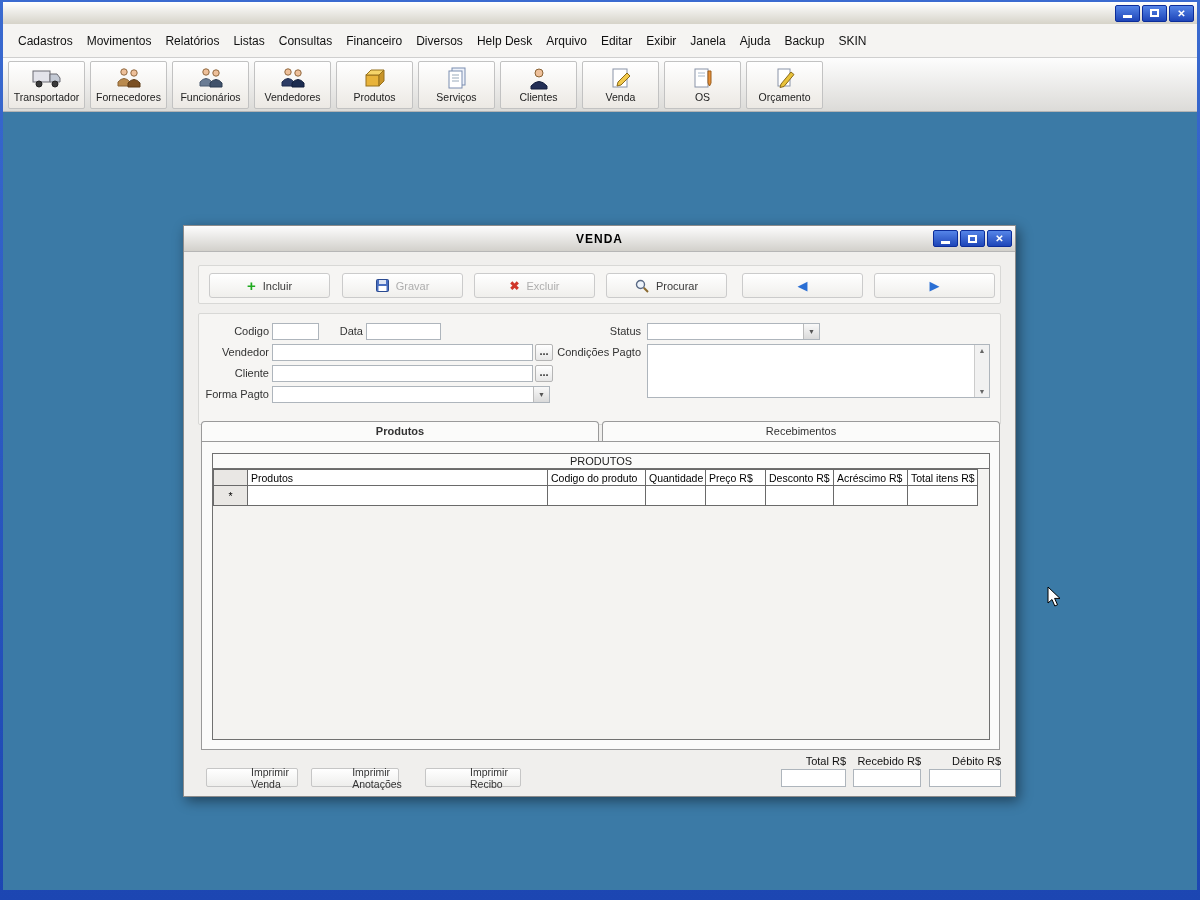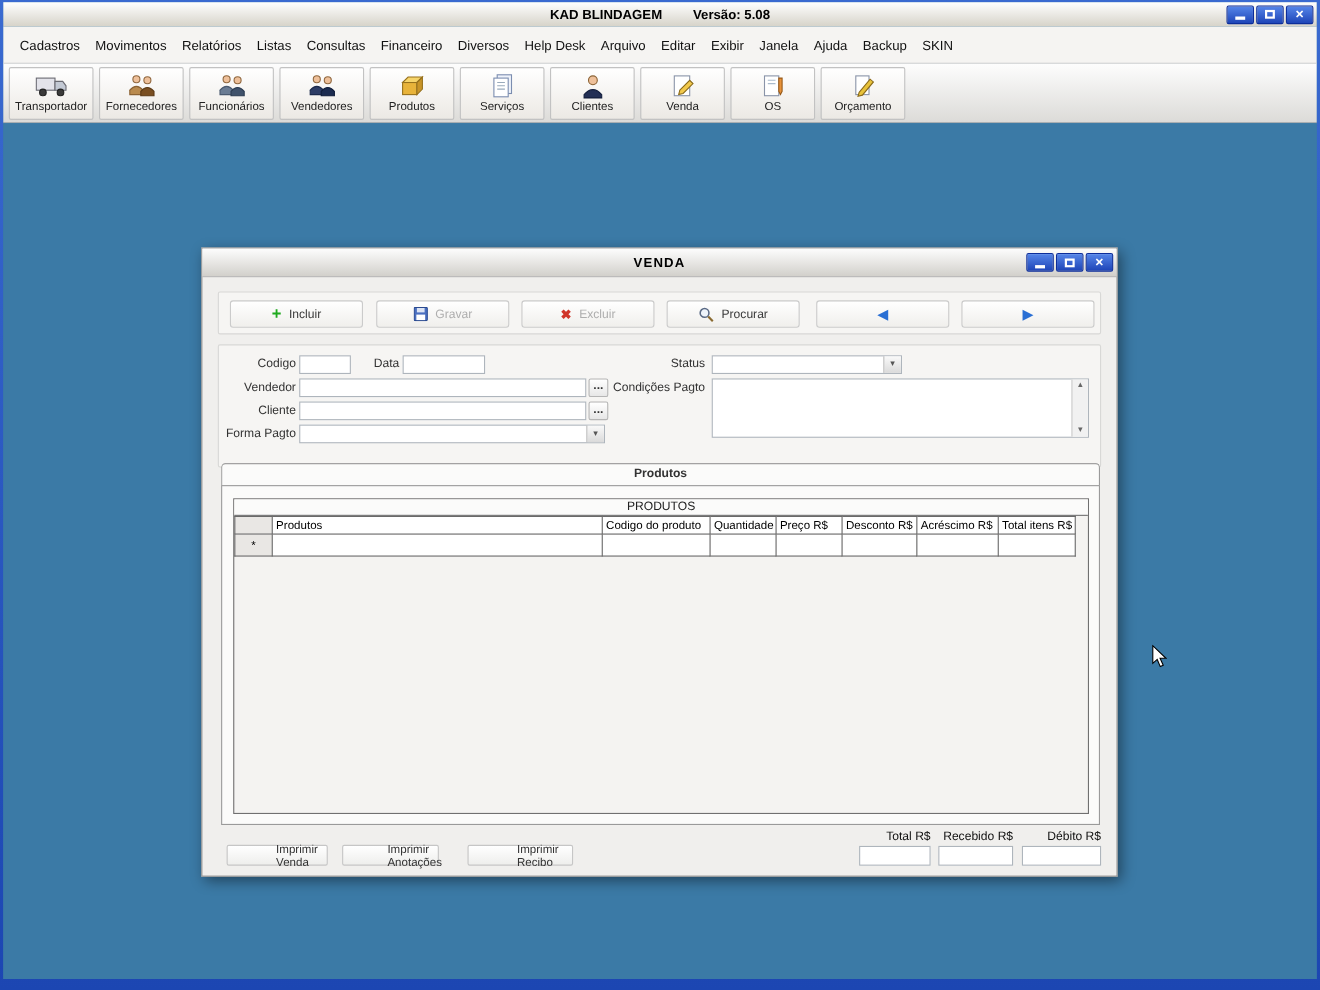--- a/index.html
+++ b/index.html
@@ -87,23 +87,20 @@
 
   .cursor { position: absolute; left: 1044px; top: 474px; z-index: 50; }
 </style>
 </head>
 <body>
 
 <div class="screen">
   <div class="screen-inner">
 
     <div class="titlebar">
-      <div class="title-center">
-        <span>KAD BLINDAGEM</span><span class="ver">Versão: 5.08</span>
-      </div>
       <div class="win-buttons">
         <div class="winbtn">
             <span class="bar"></span>
           </div>
         <div class="winbtn">
             <span class="box"></span>
           </div>
         <div class="winbtn">
             <span>✕</span>
           </div>
@@ -298,20 +295,21 @@
 
             <span class="flabel" style="left:0; width:70px; top:74px;">Forma Pagto</span>
             <div class="combo" style="left:73px; top:72px; width:278px;">
               <span class="cval"></span>
               <span class="carrow">▼</span>
             </div>
           </div>
 
           <div class="tabstrip">
             <div class="tab active">Produtos</div>
+            <div class="tab">Recebimentos</div>
           </div>
 
           <div class="tabcontent">
             <div class="groupbox">
               <div class="gcaption">PRODUTOS</div>
               <table class="grid">
                 <colgroup>
                   <col style="width:34px">
                     <col style="width:300px">
                     <col style="width:98px">

